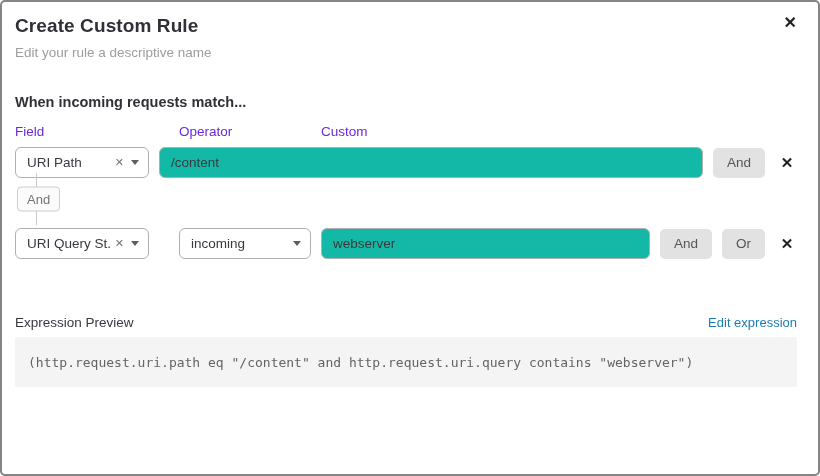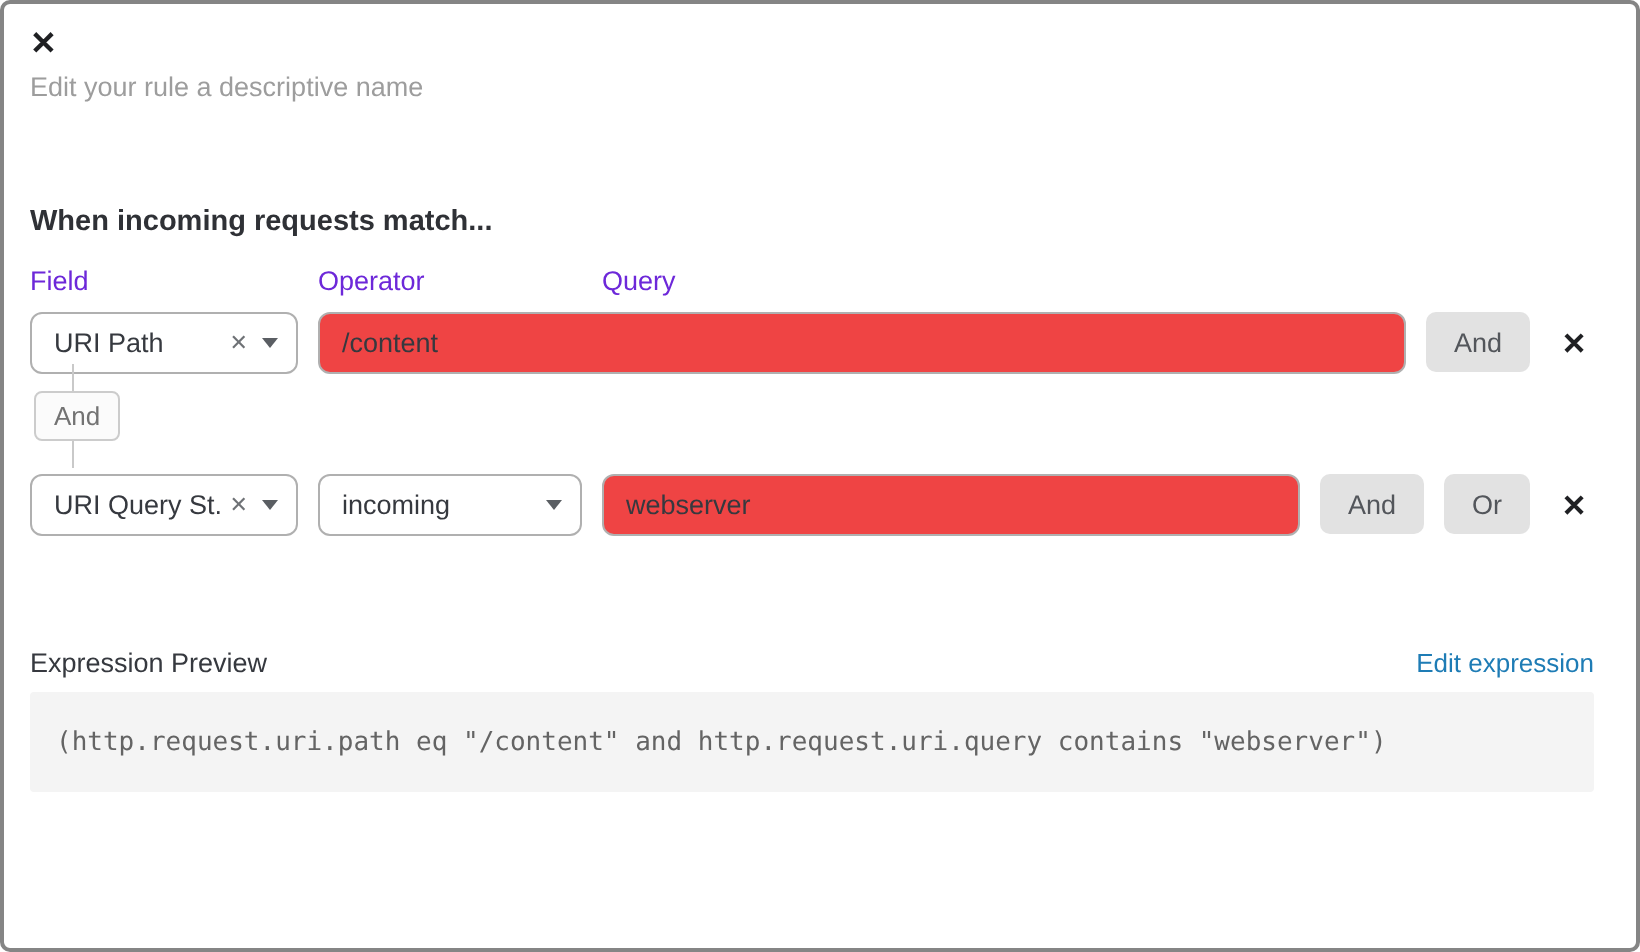--- a/index.html
+++ b/index.html
@@ -26,43 +26,43 @@
   .field-label { font-size: 14px; color: #36393f; margin-top: 17px; }
   .hint { font-size: 13.5px; color: #9d9d9d; margin-top: 5px; }
   .text-input {
     width: 100%; height: 30px; margin-top: 9px;
     border: 1px solid #b0b0b0; border-radius: 6px;
     padding: 0 11px; font-size: 13.5px; color: #36393f;
     font-family: "Liberation Sans", sans-serif; outline: none; background: #fff;
   }
 
   
-  .section-heading { font-size: 14.5px; font-weight: 700; color: #2f3136; margin-top: 52px; }
+  .section-heading { font-size: 14.5px; font-weight: 700; color: #2f3136; margin-top: 34px; }
   .col-labels { display: flex; gap: 10px; margin-top: 14px; font-size: 13.5px; color: #6d28d9; }
   .col-field { width: 134px; flex: none; }
-  .col-operator { width: 132px; flex: none; }
+  .col-operator { width: 132px; flex: none; margin-left: 20px; }
   .col-value { flex: 1; }
 
-  .rule-row { display: flex; gap: 10px; margin-top: 8px; }
+  .rule-row { display: flex; gap: 10px; margin-top: 8px; align-items: center; }
   .select-chip {
     height: 31px; border: 1px solid #b0b0b0; border-radius: 6px; background: #fff;
     display: flex; align-items: center; padding: 0 9px 0 11px;
     font-size: 13.5px; color: #36393f; cursor: pointer;
   }
   .select-chip .lbl { flex: 1; white-space: nowrap; overflow: hidden; }
   .clear-x { font-size: 11px; color: #6f7276; margin: 0 7px 0 4px; }
   .caret {
     width: 0; height: 0; flex: none;
     border-left: 4.5px solid transparent; border-right: 4.5px solid transparent;
     border-top: 5.5px solid #5a5e63;
   }
   .value-input {
     flex: 1; height: 31px; border: 1px solid #b0b0b0; border-radius: 6px;
     padding: 0 11px; font-size: 13.5px; color: #36393f;
-    font-family: "Liberation Sans", sans-serif; outline: none; background: #ef4444;
+    font-family: "Liberation Sans", sans-serif; outline: none; background: #14b8a6;
   }
   .conn-btn {
     flex: none; height: 30px; padding: 0 14px;
     background: #e2e2e2; border: none; border-radius: 5px;
     font-size: 13.5px; color: #53565b; cursor: pointer;
     font-family: "Liberation Sans", sans-serif;
   }
   .del-x {
     flex: none; width: 20px; text-align: center;
     font-size: 15px; font-weight: 700; color: #1f2023; cursor: pointer;
@@ -92,34 +92,35 @@
     font-family: "DejaVu Sans Mono", "Liberation Mono", monospace;
     font-size: 13px; color: #646464; white-space: nowrap; overflow: hidden;
   }
 </style>
 </head>
 <body>
 
 <div class="modal">
 
   <div class="hdr">
+    <h1 class="title">Create Custom Rule</h1>
     <button class="close-btn">✕</button>
   </div>
 
   <div>
     <div class="hint">Edit your rule a descriptive name</div>
   </div>
 
   <div>
     <div class="section-heading">When incoming requests match...</div>
 
     <div class="col-labels">
       <div class="col-field">Field</div>
       <div class="col-operator">Operator</div>
-      <div class="col-value">Query</div>
+      <div class="col-value">Custom</div>
     </div>
 
     <div class="rule-row">
       <div class="select-chip col-field">
         <span class="lbl">URI Path</span>
         <span class="clear-x">✕</span>
         <span class="caret"></span>
       </div>
       <input class="value-input" type="text" value="/content" style="">
       <button class="conn-btn">And</button>

